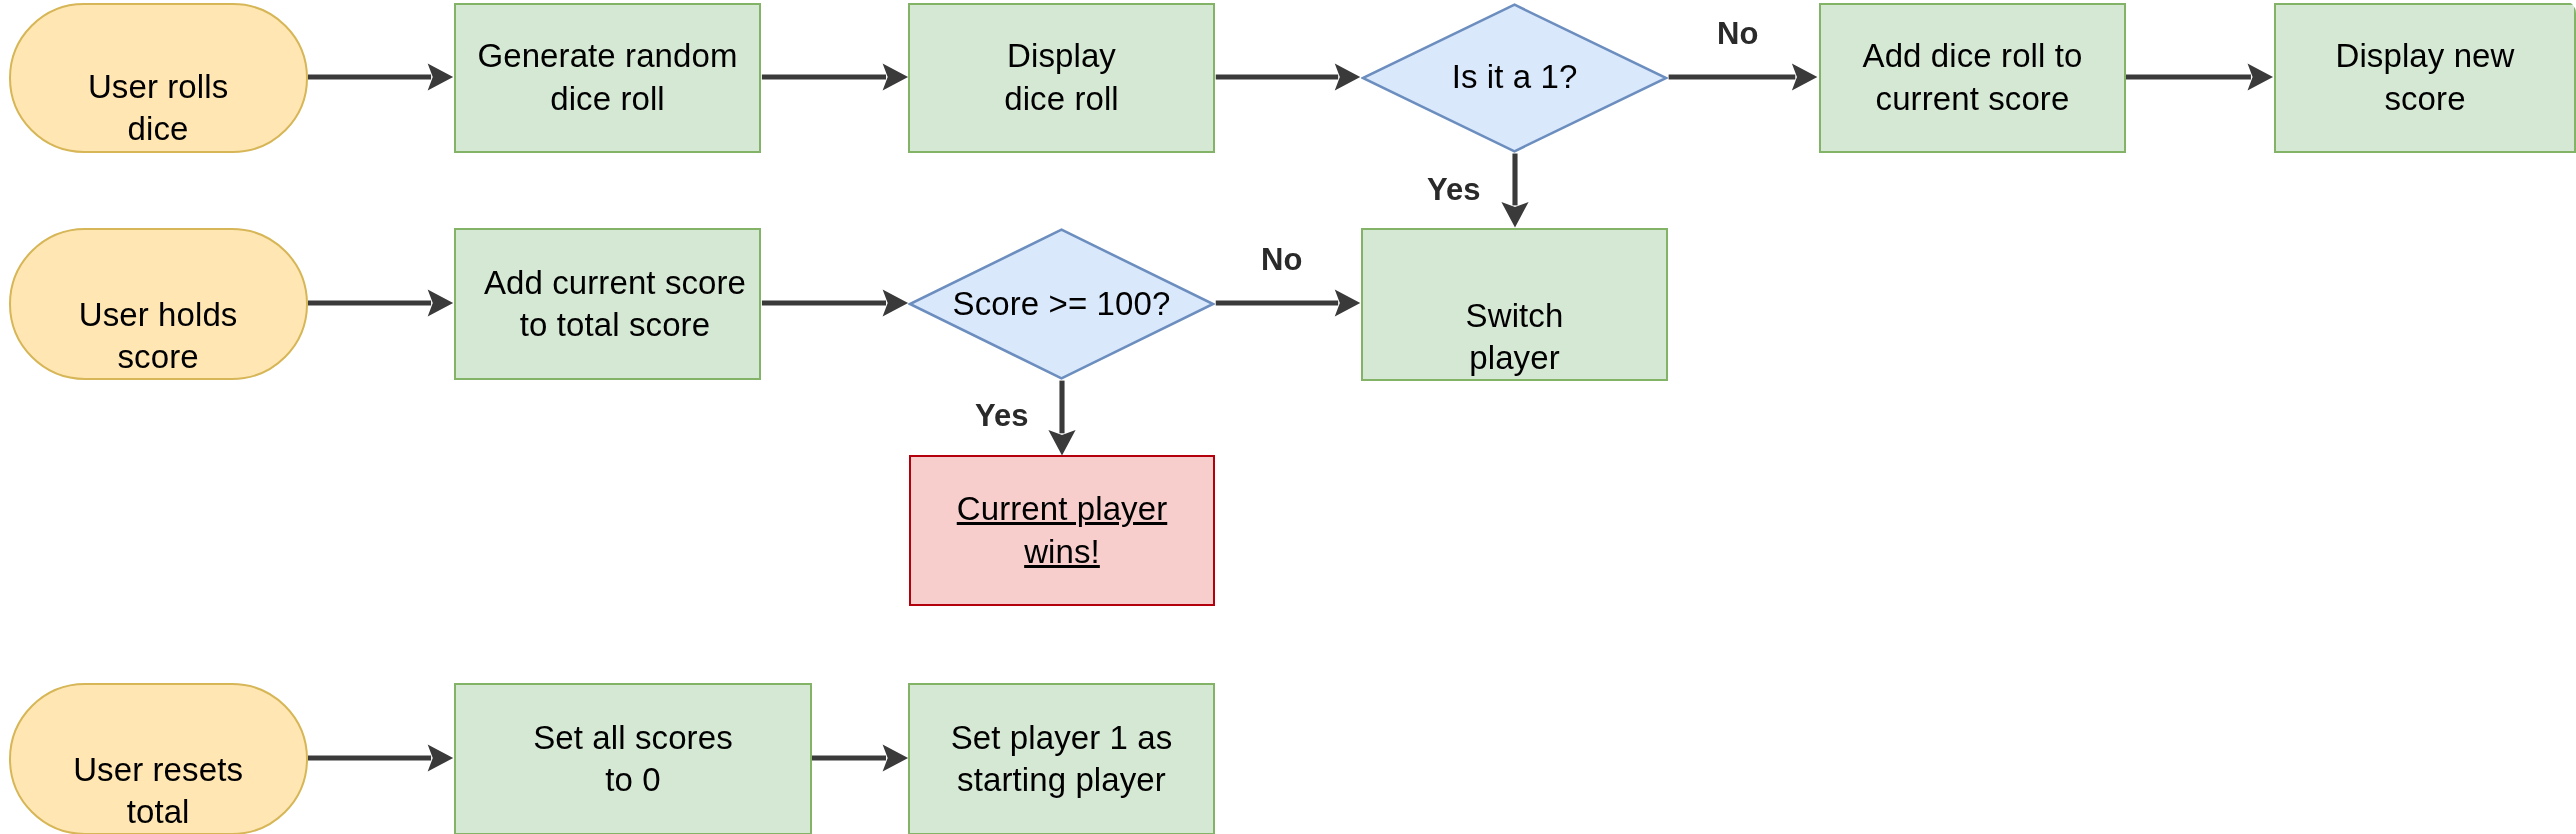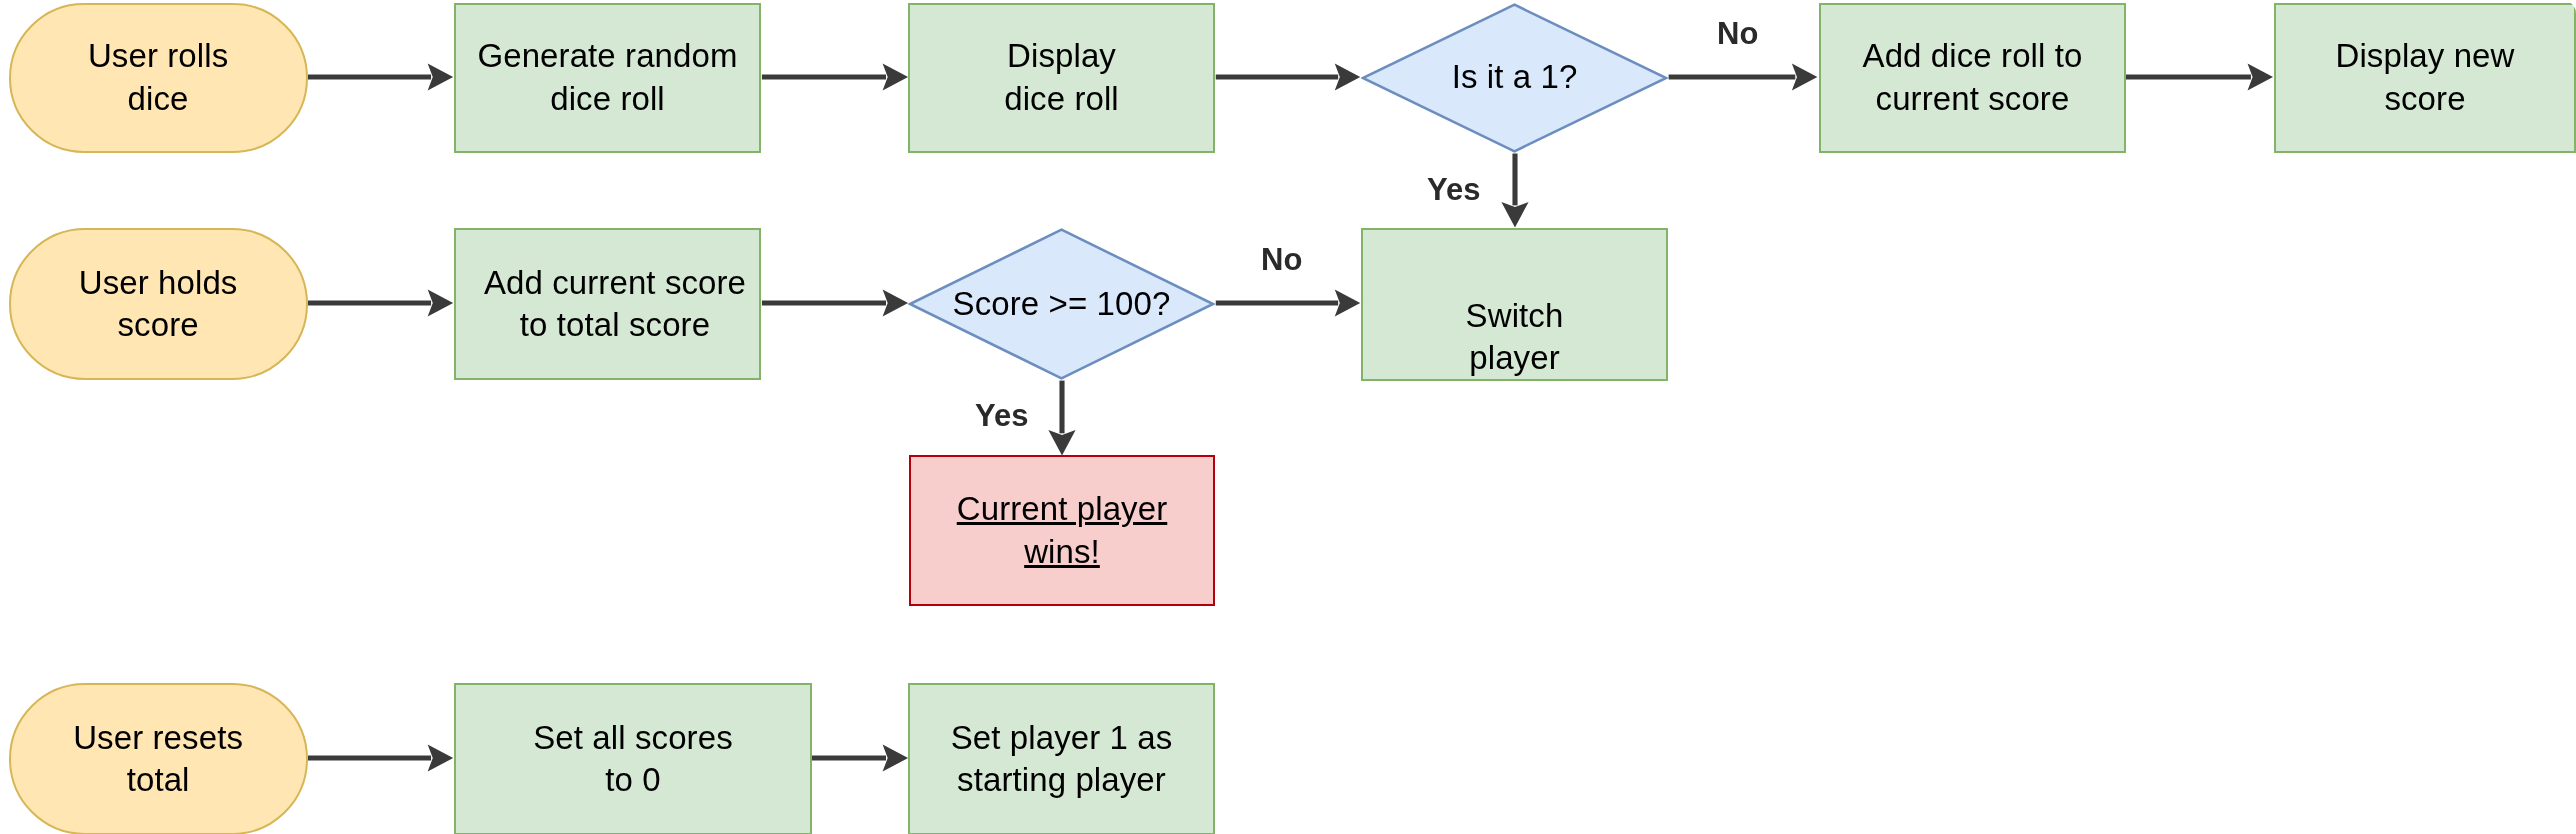--- a/index.html
+++ b/index.html
@@ -28,20 +28,21 @@
     font-size: 33px;
     line-height: 1.28;
     color: #000000;
     letter-spacing: 0.1px;
     white-space: pre-line;
   }
   .node.terminator {
     background: #ffe6b3;
     border: 2.6px solid #d6b656;
     border-radius: 77px;
+    align-items: flex-end;
   }
   .node.process {
     background: #d5e8d4;
     border: 2.6px solid #82b366;
   }
   .node.endbox {
     background: #f8cecc;
     border: 2.6px solid #b3000c;
   }
   .node.decision {

